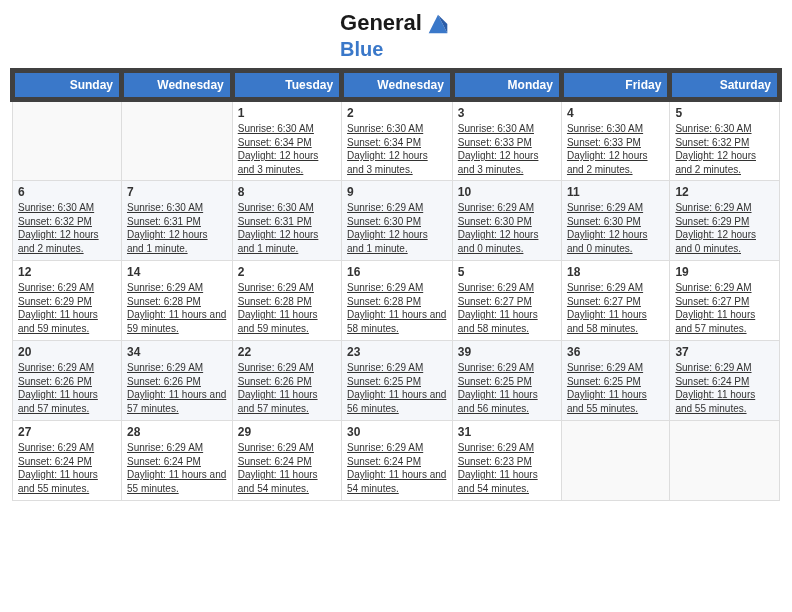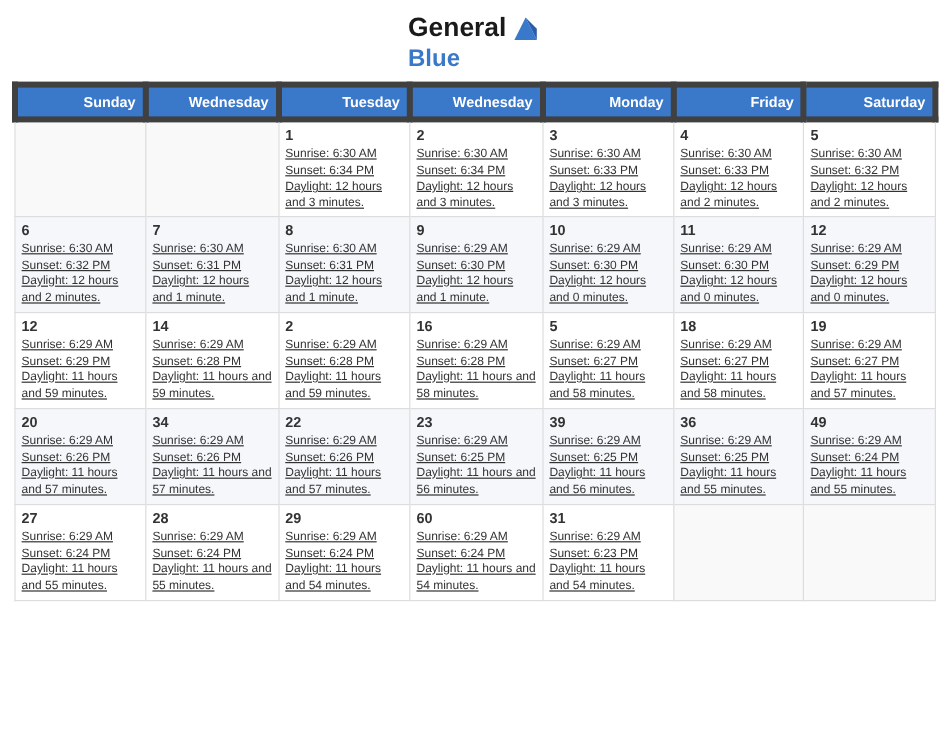--- a/index.html
+++ b/index.html
@@ -319,21 +319,21 @@
         </td>
         <td>
           <span class="day-number">36</span>
           <div class="day-info">
             <div>Sunrise: 6:29 AM</div>
             <div>Sunset: 6:25 PM</div>
             <div>Daylight: 11 hours and 55 minutes.</div>
           </div>
         </td>
         <td>
-          <span class="day-number">49</span>
+          <span class="day-number">37</span>
           <div class="day-info">
             <div>Sunrise: 6:29 AM</div>
             <div>Sunset: 6:24 PM</div>
             <div>Daylight: 11 hours and 55 minutes.</div>
           </div>
         </td>
       </tr>
       <tr>
         <td>
           <span class="day-number">27</span>
@@ -353,21 +353,21 @@
         </td>
         <td>
           <span class="day-number">29</span>
           <div class="day-info">
             <div>Sunrise: 6:29 AM</div>
             <div>Sunset: 6:24 PM</div>
             <div>Daylight: 11 hours and 54 minutes.</div>
           </div>
         </td>
         <td>
-          <span class="day-number">60</span>
+          <span class="day-number">30</span>
           <div class="day-info">
             <div>Sunrise: 6:29 AM</div>
             <div>Sunset: 6:24 PM</div>
             <div>Daylight: 11 hours and 54 minutes.</div>
           </div>
         </td>
         <td>
           <span class="day-number">31</span>
           <div class="day-info">
             <div>Sunrise: 6:29 AM</div>

